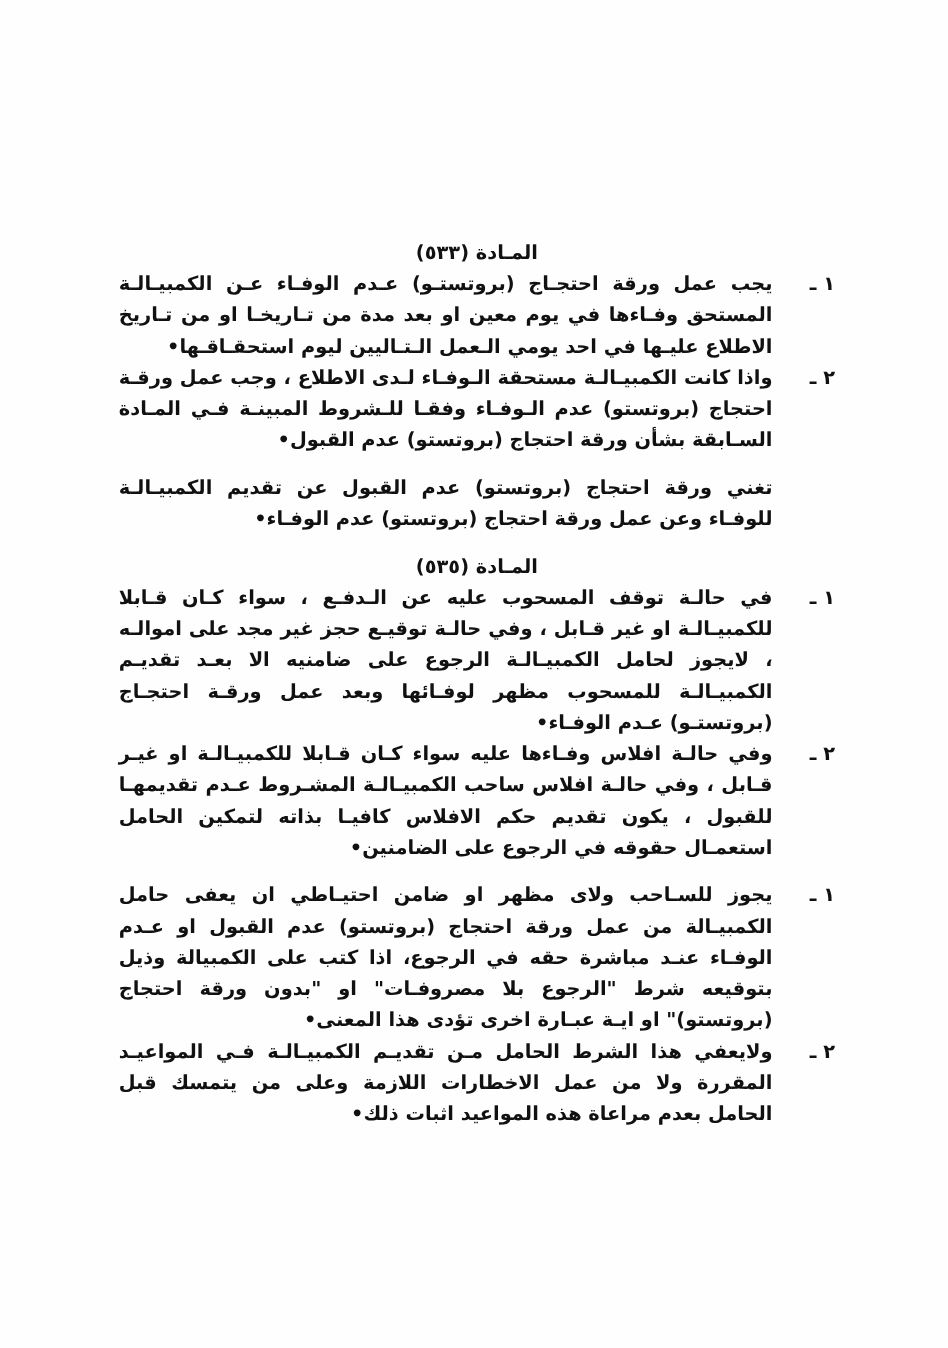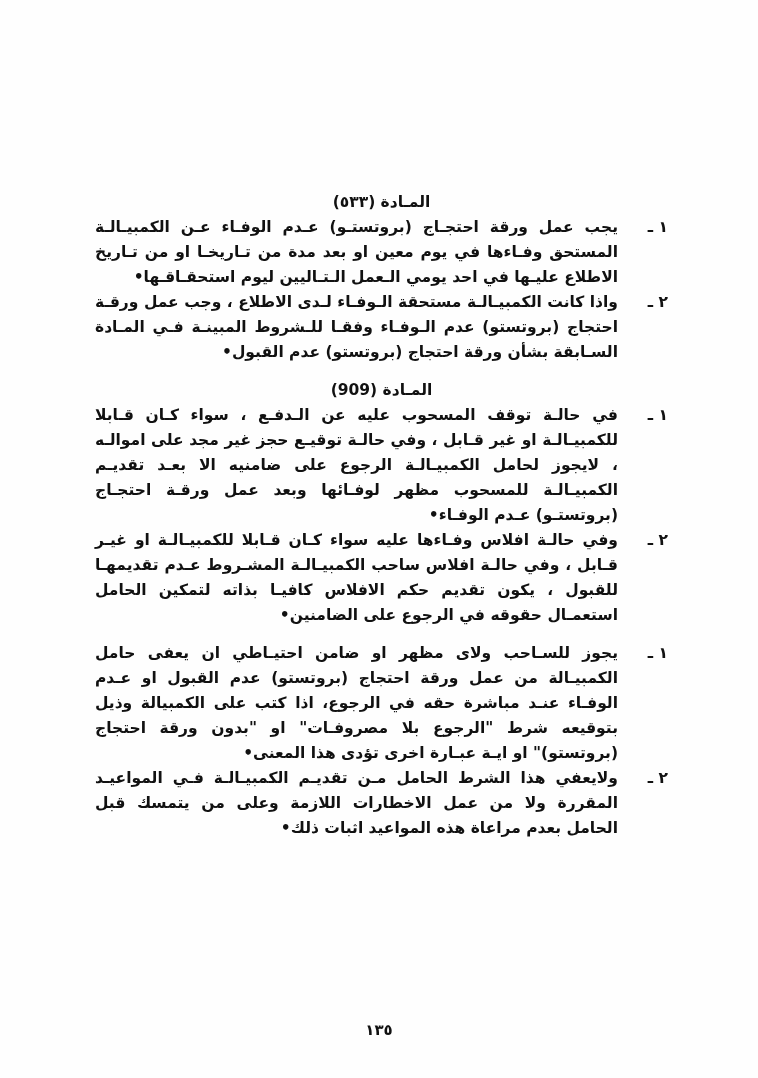--- a/index.html
+++ b/index.html
@@ -77,24 +77,30 @@
   </div>
 
   <div class="para">
     <span class="para-num">٢ ـ</span>
     <p class="para-text">واذا كانت الكمبيـالـة مستحقة الـوفـاء لـدى الاطلاع ، وجب عمل ورقـة احتجاج (بروتستو) عدم الـوفـاء وفقـا للـشروط المبينـة فـي المـادة السـابقة بشأن ورقة احتجاج (بروتستو) عدم القبول•</p>
   </div>
 </div>
   </section>
 
   <section class="article">
+    <div class="article-paragraphs">
+  <div class="para">
+    <span class="para-num"></span>
+    <p class="para-text">تغني ورقة احتجاج (بروتستو) عدم القبول عن تقديم الكمبيـالـة للوفـاء وعن عمل ورقة احتجاج (بروتستو) عدم الوفـاء•</p>
+  </div>
+</div>
   </section>
 
   <section class="article">
-    <h2 class="article-heading">المـادة (909)</h2>
+    <h2 class="article-heading">المـادة (٥٣٥)</h2>
     <div class="article-paragraphs">
   <div class="para">
     <span class="para-num">١ ـ</span>
     <p class="para-text">في حالـة توقف المسحوب عليه عن الـدفـع ، سواء كـان قـابلا للكمبيـالـة او غير قـابل ، وفي حالـة توقيـع حجز غير مجد على اموالـه ، لايجوز لحامل الكمبيـالـة الرجوع على ضامنيه الا بعـد تقديـم الكمبيـالـة للمسحوب مظهر لوفـائها وبعد عمل ورقـة احتجـاج (بروتستـو) عـدم الوفـاء•</p>
   </div>
 
   <div class="para">
     <span class="para-num">٢ ـ</span>
     <p class="para-text">وفي حالـة افلاس وفـاءها عليه سواء كـان قـابلا للكمبيـالـة او غيـر قـابل ، وفي حالـة افلاس ساحب الكمبيـالـة المشـروط عـدم تقديمهـا للقبول ، يكون تقديم حكم الافلاس كافيـا بذاته لتمكين الحامل استعمـال حقوقه في الرجوع على الضامنين•</p>
   </div>
@@ -108,14 +114,13 @@
     <p class="para-text">يجوز للسـاحب ولاى مظهر او ضامن احتيـاطي ان يعفى حامل الكمبيـالة من عمل ورقة احتجاج (بروتستو) عدم القبول او عـدم الوفـاء عنـد مباشرة حقه في الرجوع، اذا كتب على الكمبيالة وذيل بتوقيعه شرط "الرجوع بلا مصروفـات" او "بدون ورقة احتجاج (بروتستو)" او ايـة عبـارة اخرى تؤدى هذا المعنى•</p>
   </div>
 
   <div class="para">
     <span class="para-num">٢ ـ</span>
     <p class="para-text">ولايعفي هذا الشرط الحامل مـن تقديـم الكمبيـالـة فـي المواعيـد المقررة ولا من عمل الاخطارات اللازمة وعلى من يتمسك قبل الحامل بعدم مراعاة هذه المواعيد اثبات ذلك•</p>
   </div>
 </div>
   </section>
 </main>
-  <div class="page-number">١٣٥</div>
 </div>
 
 </body></html>

